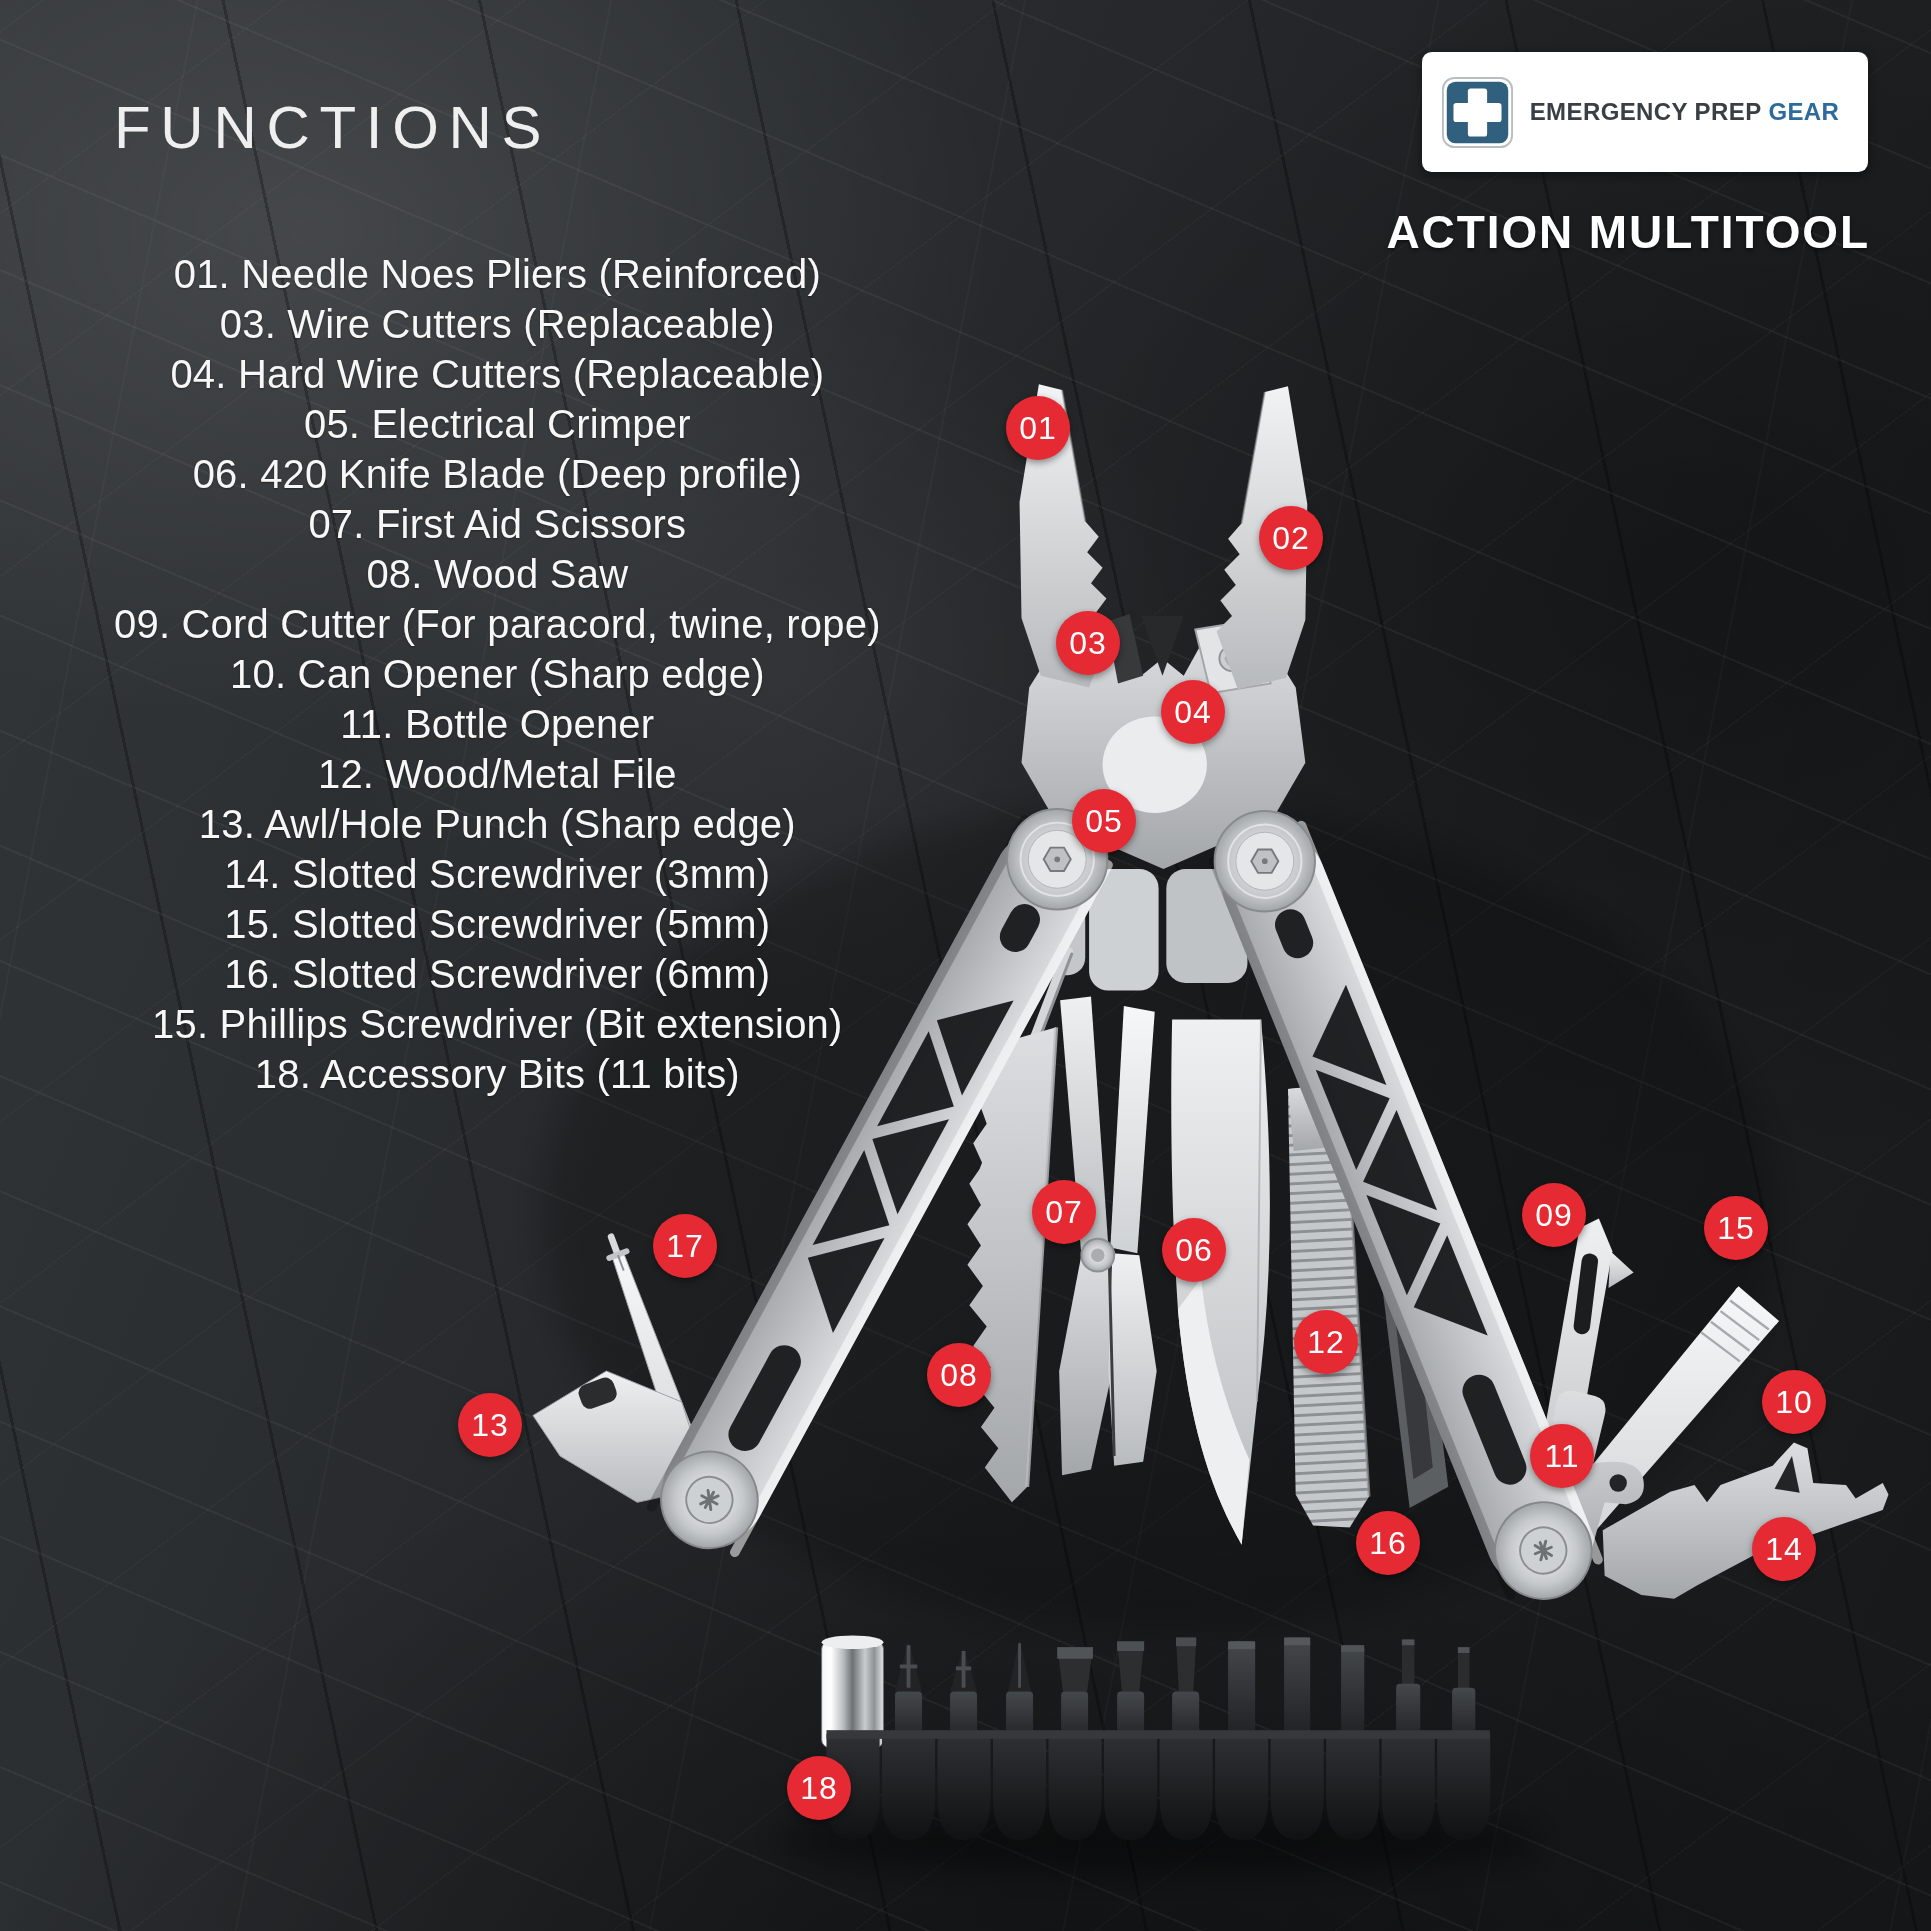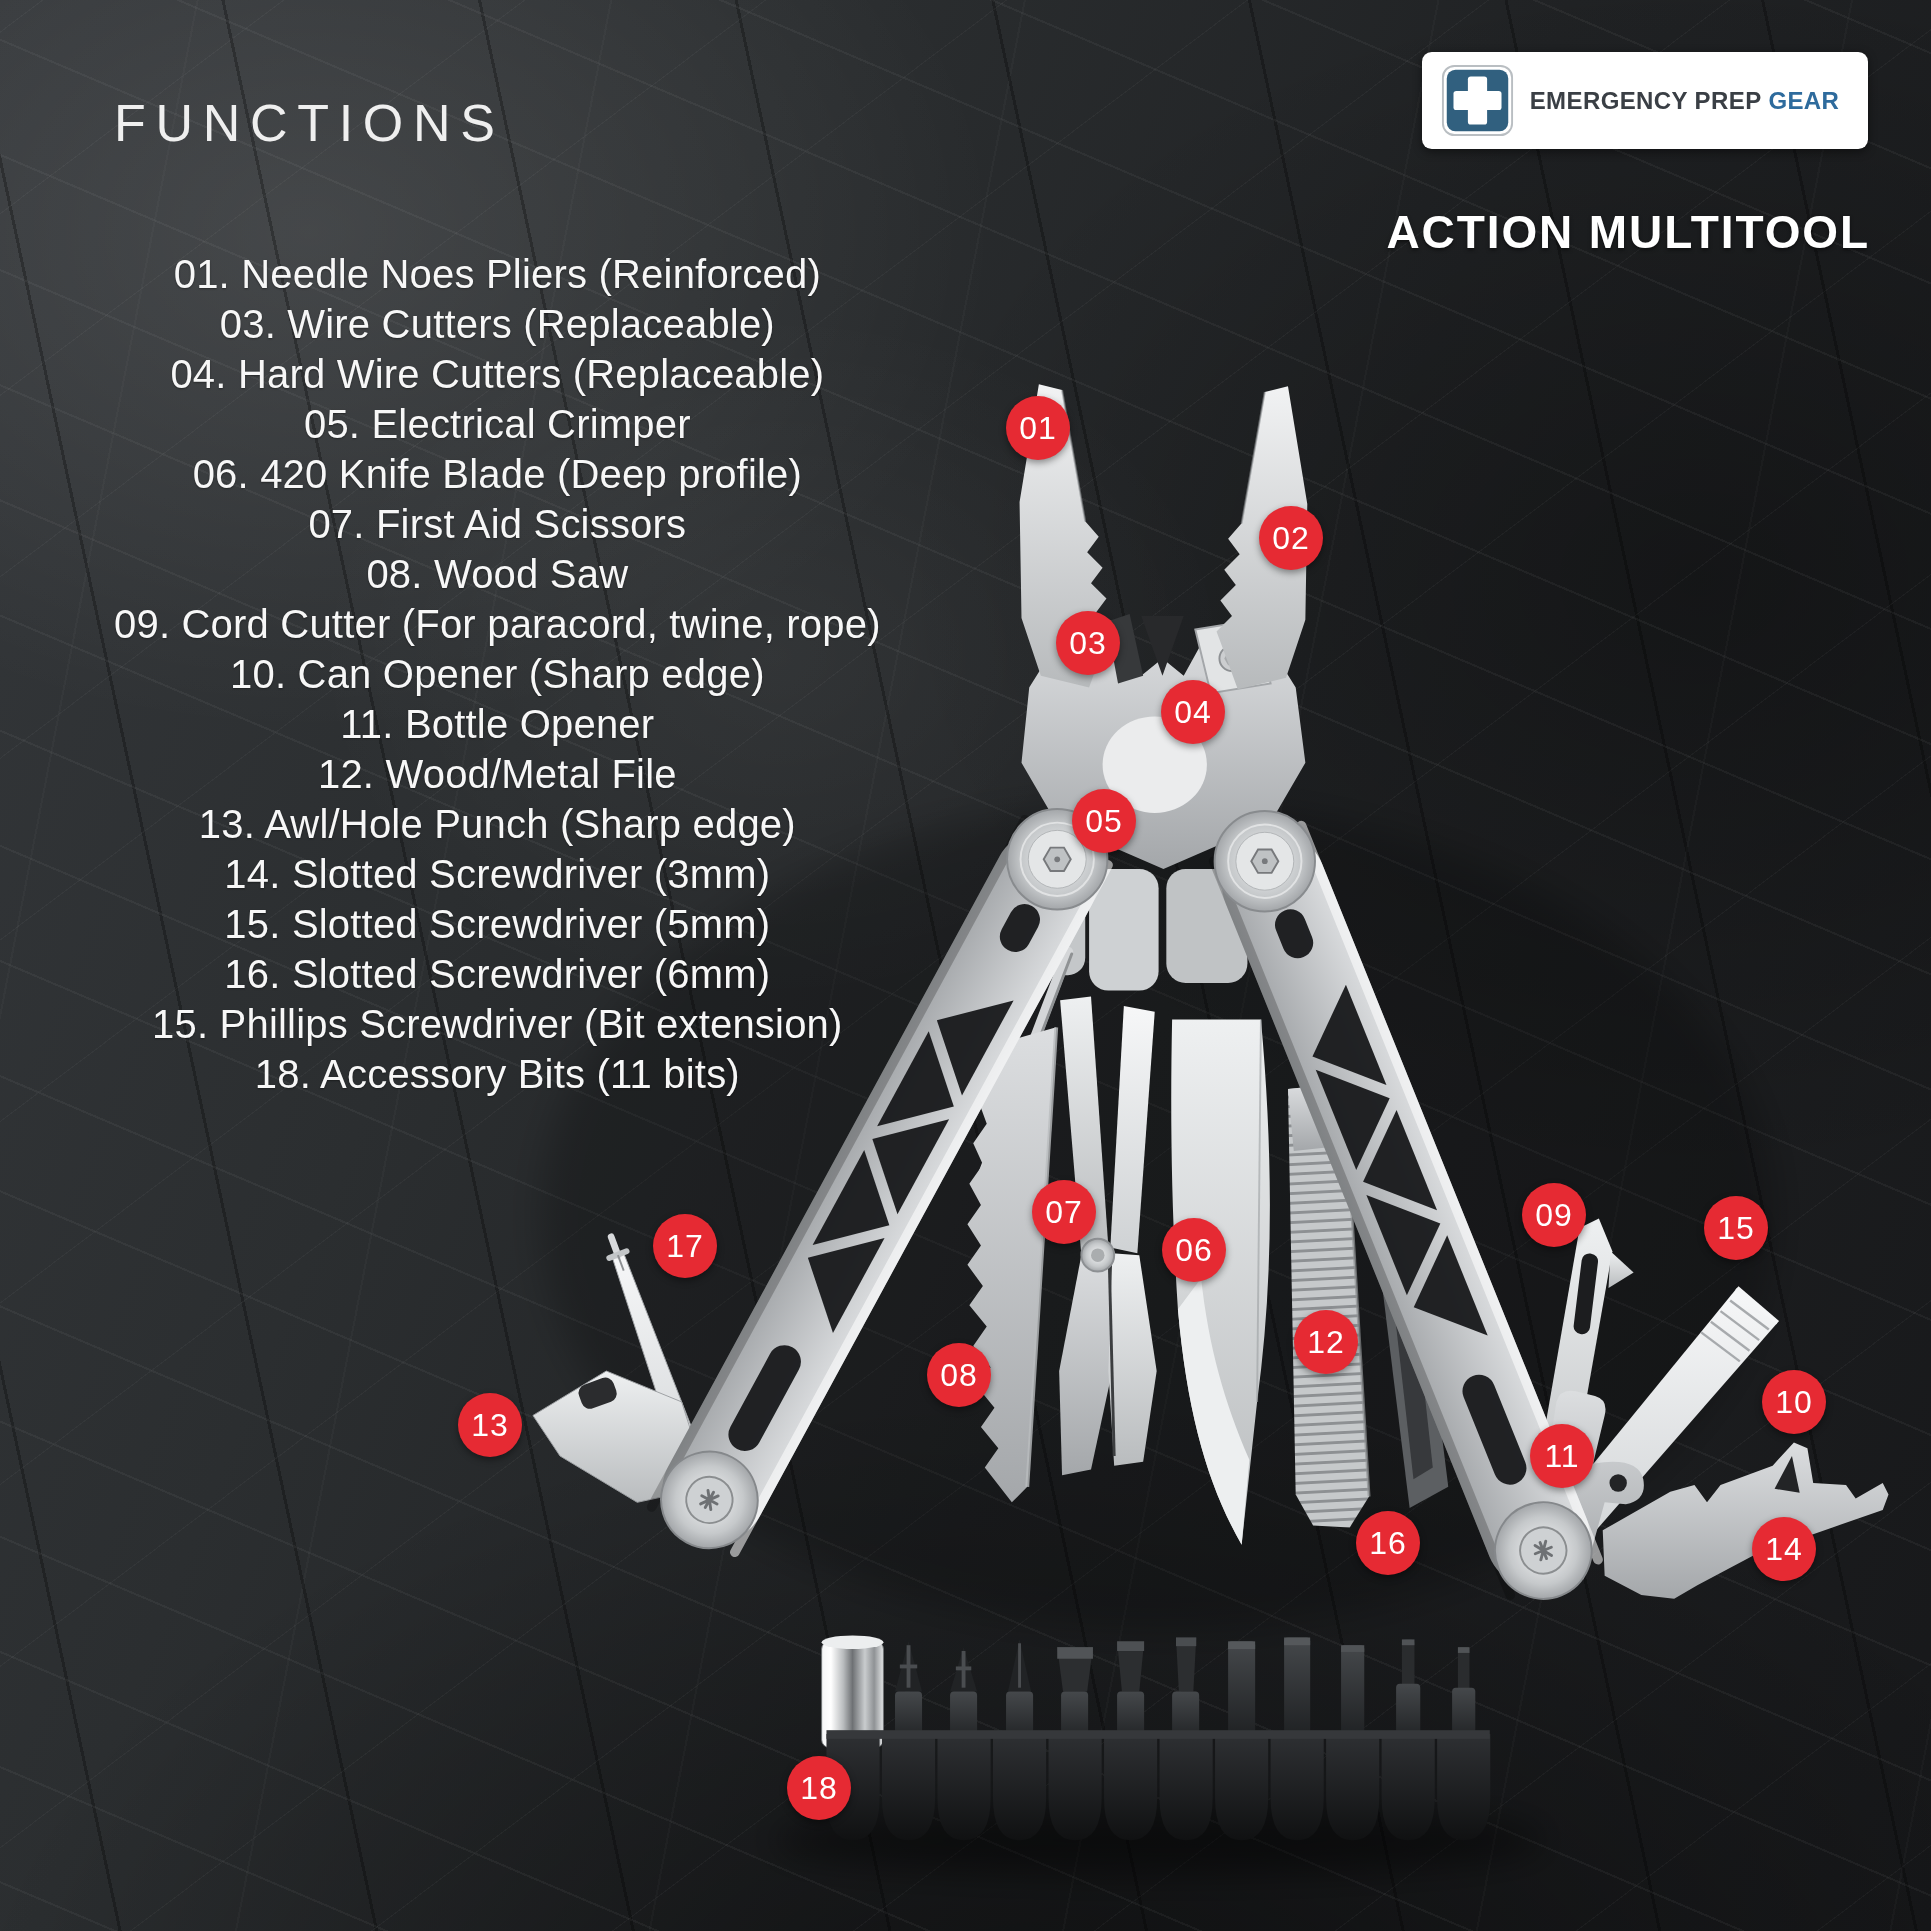--- a/index.html
+++ b/index.html
@@ -17,30 +17,30 @@
     content:"";position:absolute;inset:0;pointer-events:none;
     background:
       repeating-linear-gradient(23deg, transparent 0 44px, rgba(255,255,255,0.045) 44px 46px, transparent 46px 106px),
       repeating-linear-gradient(-37deg, transparent 0 68px, rgba(255,255,255,0.035) 68px 69px, transparent 69px 145px),
       repeating-linear-gradient(78deg, transparent 0 116px, rgba(0,0,0,0.28) 116px 119px, transparent 119px 251px),
       repeating-linear-gradient(101deg, transparent 0 193px, rgba(255,255,255,0.025) 193px 195px, transparent 195px 406px);
   }
   .artwork{position:absolute;inset:0;}
   .page-title{
     position:absolute;left:114px;top:93px;margin:0;
-    color:#efefef;font-size:52px;font-weight:400;letter-spacing:9.7px;
+    color:#efefef;font-size:60px;font-weight:400;letter-spacing:9.7px;
   }
   .func-list{
     position:absolute;left:114px;top:249px;margin:0;padding:0;list-style:none;
     color:#f7f7f7;font-size:40px;line-height:50px;letter-spacing:0.2px;font-weight:400;
     text-shadow:0 1px 1.9px rgba(0,0,0,0.4);
     text-align:center;
   }
   .logo-card{
-    position:absolute;left:1422px;top:52px;width:446px;height:97px;
+    position:absolute;left:1422px;top:52px;width:446px;height:120px;
     background:#ffffff;border-radius:9.7px;display:flex;align-items:center;
     box-shadow:0 2.9px 9.7px rgba(0,0,0,0.45);
   }
   .logo-icon{margin-left:19.3px;flex:0 0 auto;display:block;}
   .logo-text{margin-left:15.4px;font-size:24px;font-weight:700;letter-spacing:0.4px;color:#3a3f45;white-space:nowrap;}
   .logo-text .accent{color:#2e6b9d;margin-left:6.8px;}
   .product-name{
     position:absolute;right:61px;top:205px;margin:0;
     color:#ffffff;font-size:46px;font-weight:700;letter-spacing:1.9px;white-space:nowrap;
     text-shadow:0 1.9px 3.9px rgba(0,0,0,0.5);

